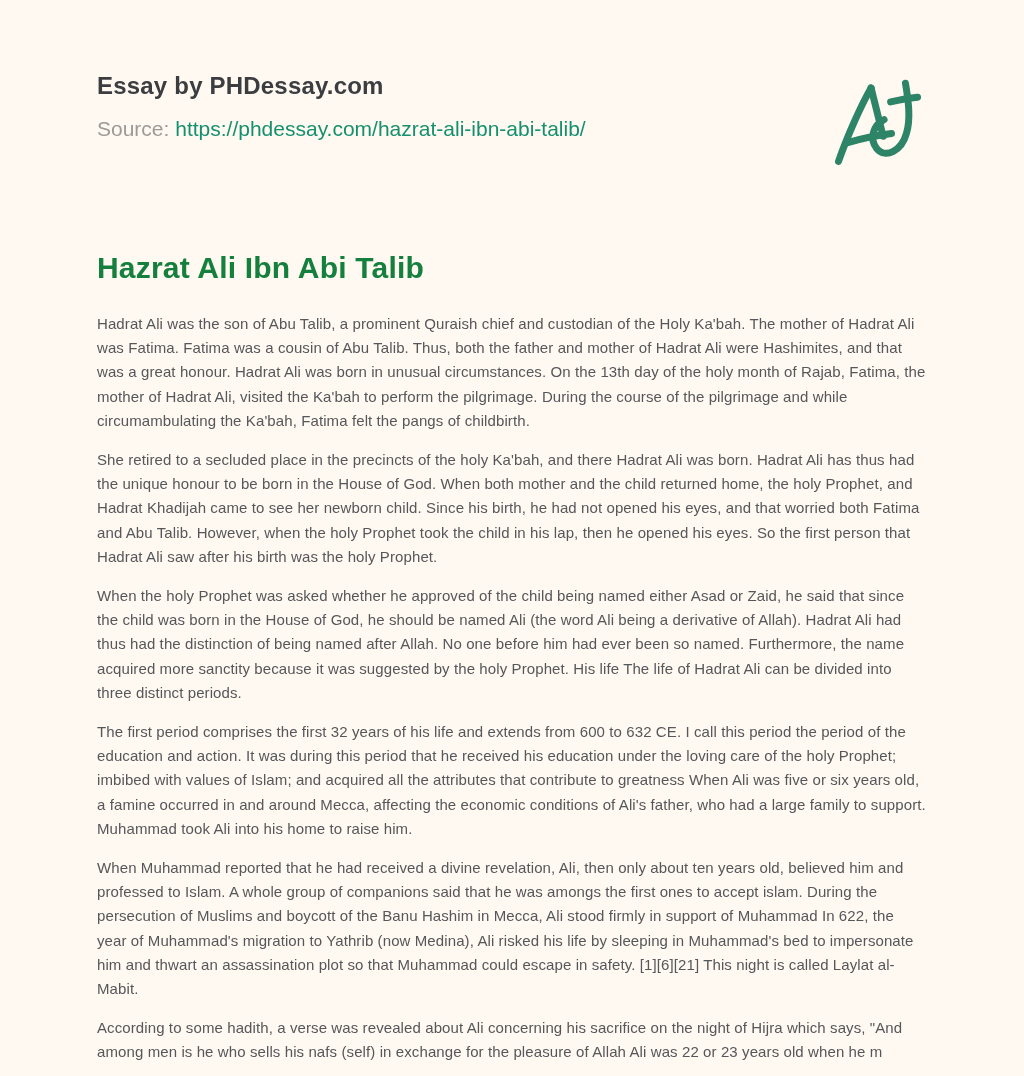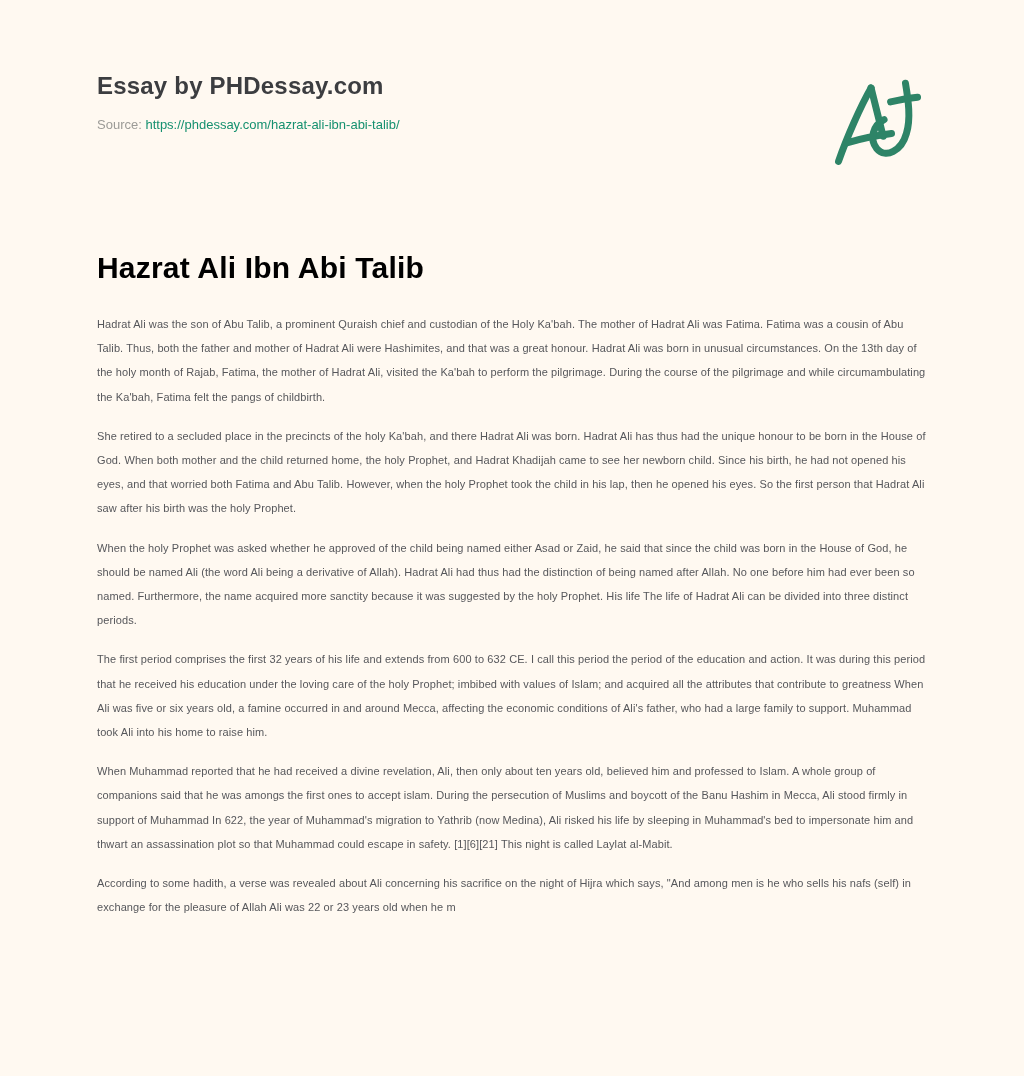--- a/index.html
+++ b/index.html
@@ -25,47 +25,47 @@
   }
   .site-title {
     margin: 0;
     font-size: 24px;
     font-weight: 700;
     color: #3C3D40;
     letter-spacing: 0.2px;
   }
   .source-line {
     margin-top: 17px;
-    font-size: 13px;
+    font-size: 21px;
     color: #9C9B97;
   }
   .source-link {
     color: #15906F;
     text-decoration: none;
   }
   .logo-svg {
     width: 97px;
     height: 93px;
     display: block;
     margin-top: 2px;
   }
   .article-title {
     margin: 84px 0 0 0;
     font-size: 30px;
     font-weight: 700;
-    color: #000000;
+    color: #15803d;
     letter-spacing: 0.2px;
   }
   .paragraphs {
     margin-top: 27px;
     width: 830px;
   }
   .paragraphs p {
     margin: 0 0 15px 0;
-    font-size: 11px;
+    font-size: 15px;
     line-height: 24.2px;
     color: #56575B;
     letter-spacing: 0.1px;
   }
 </style>
 </head>
 <body>
 
 <div class="container">
 

